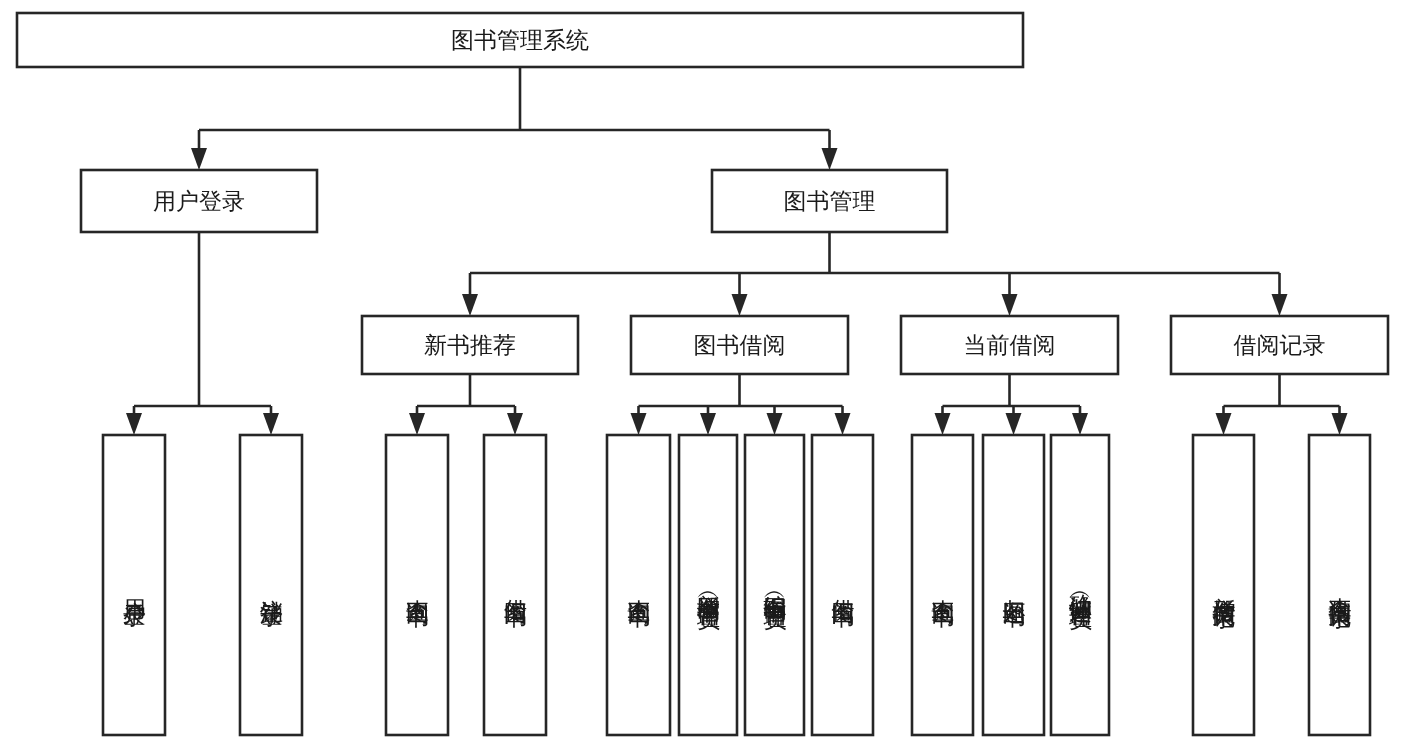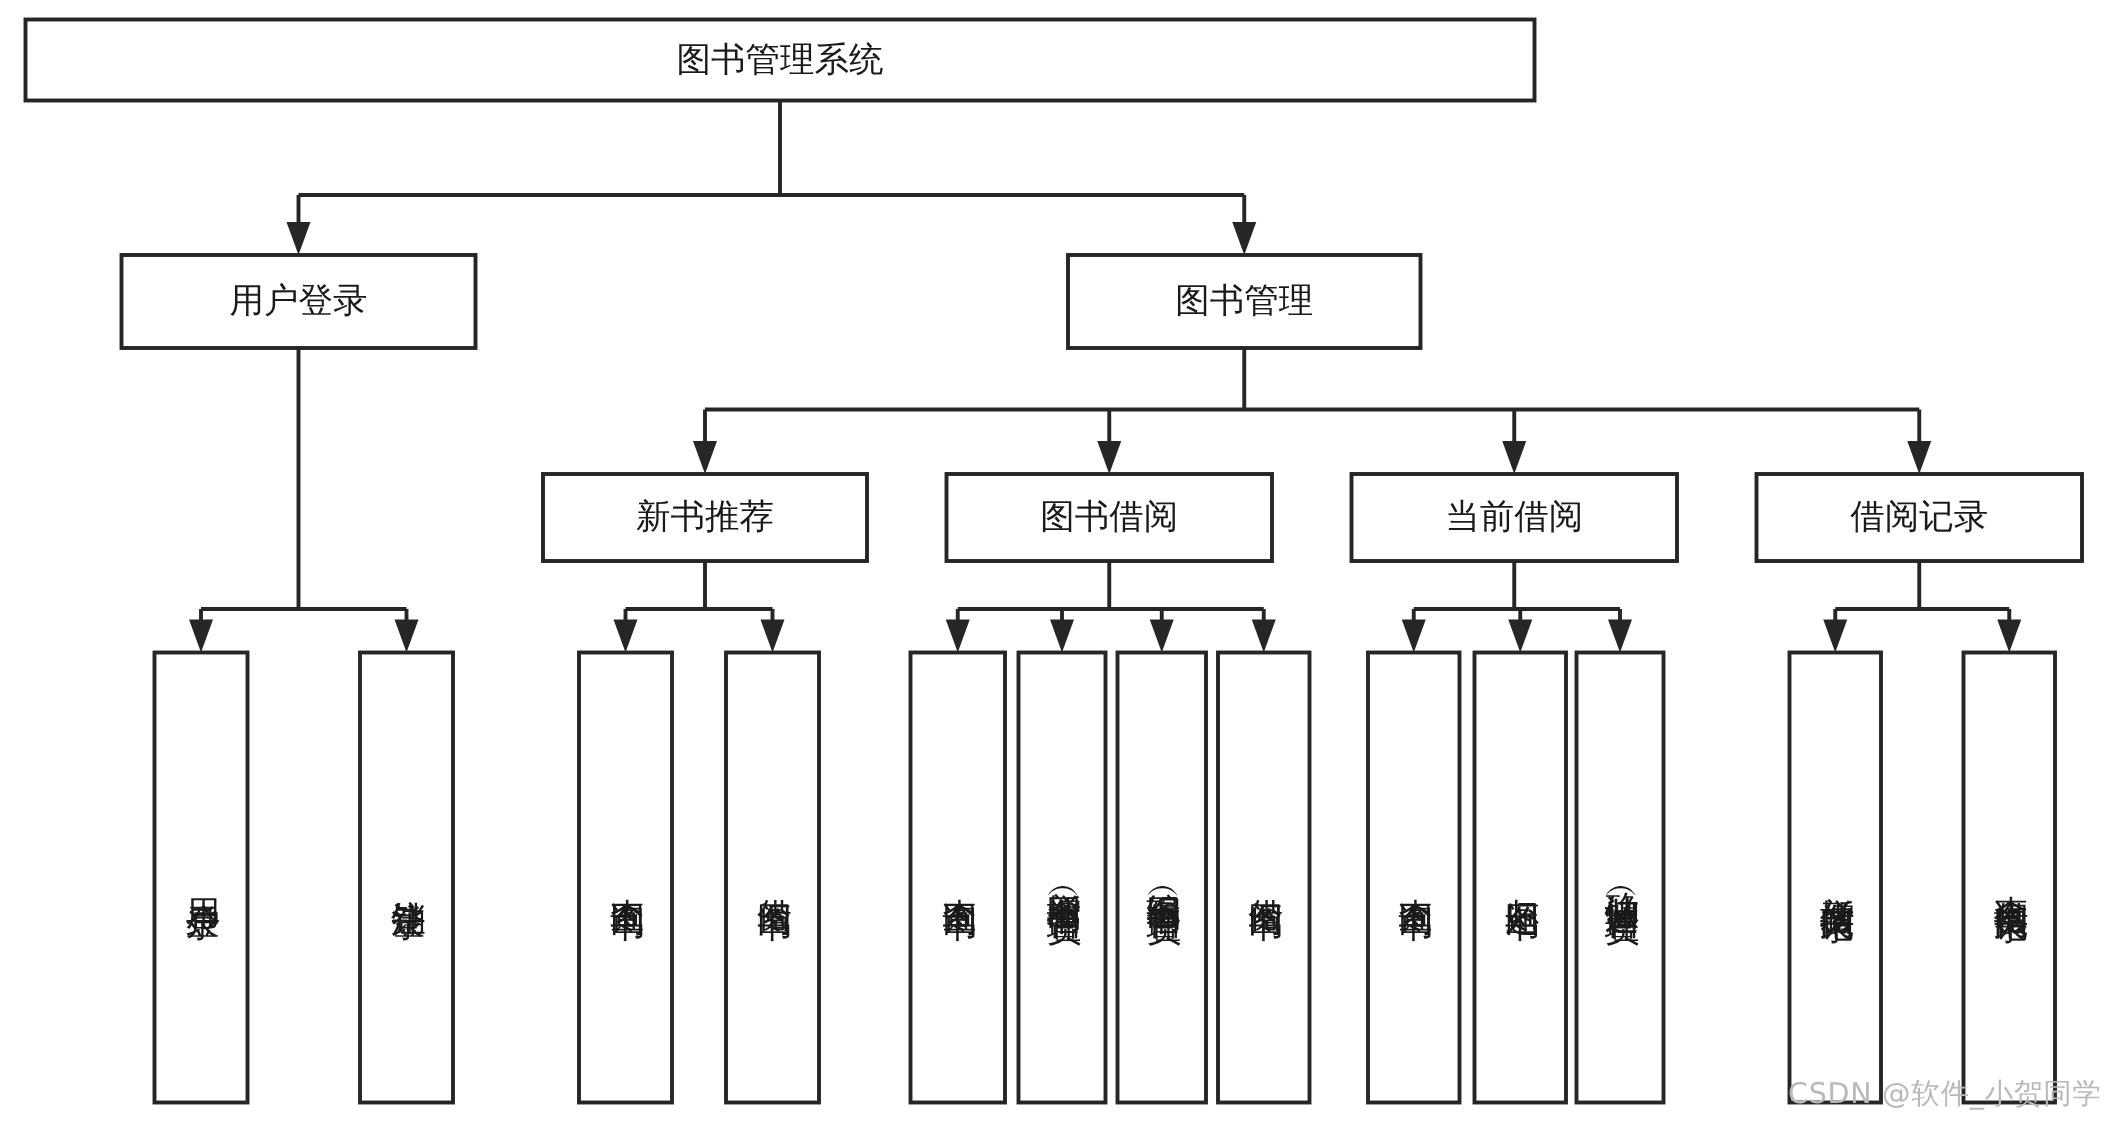--- a/index.html
+++ b/index.html
@@ -184,15 +184,14 @@
       <div class="leaf-label" style="left: 679px; top: 435px; width: 58px; height: 300px;">新增图书（管理员）</div>
       <div class="leaf-label" style="left: 745px; top: 435px; width: 59px; height: 300px;">编辑图书（管理员）</div>
       <div class="leaf-label" style="left: 812px; top: 435px; width: 61px; height: 300px;">借阅图书</div>
       <div class="leaf-label" style="left: 912px; top: 435px; width: 61px; height: 300px;">查询图书</div>
       <div class="leaf-label" style="left: 983px; top: 435px; width: 61px; height: 300px;">归还图书</div>
       <div class="leaf-label" style="left: 1051px; top: 435px; width: 58px; height: 300px;">确认归还（管理员）</div>
       <div class="leaf-label" style="left: 1193px; top: 435px; width: 61px; height: 300px;">新增借阅记录</div>
       <div class="leaf-label" style="left: 1309px; top: 435px; width: 61px; height: 300px;">查询借阅记录</div>
     </div>
 
-  <div class="watermark" style="left: 1192px; top: 716px;">CSDN @软件_小贺同学</div>
 
 </div>
 
 </body></html>

